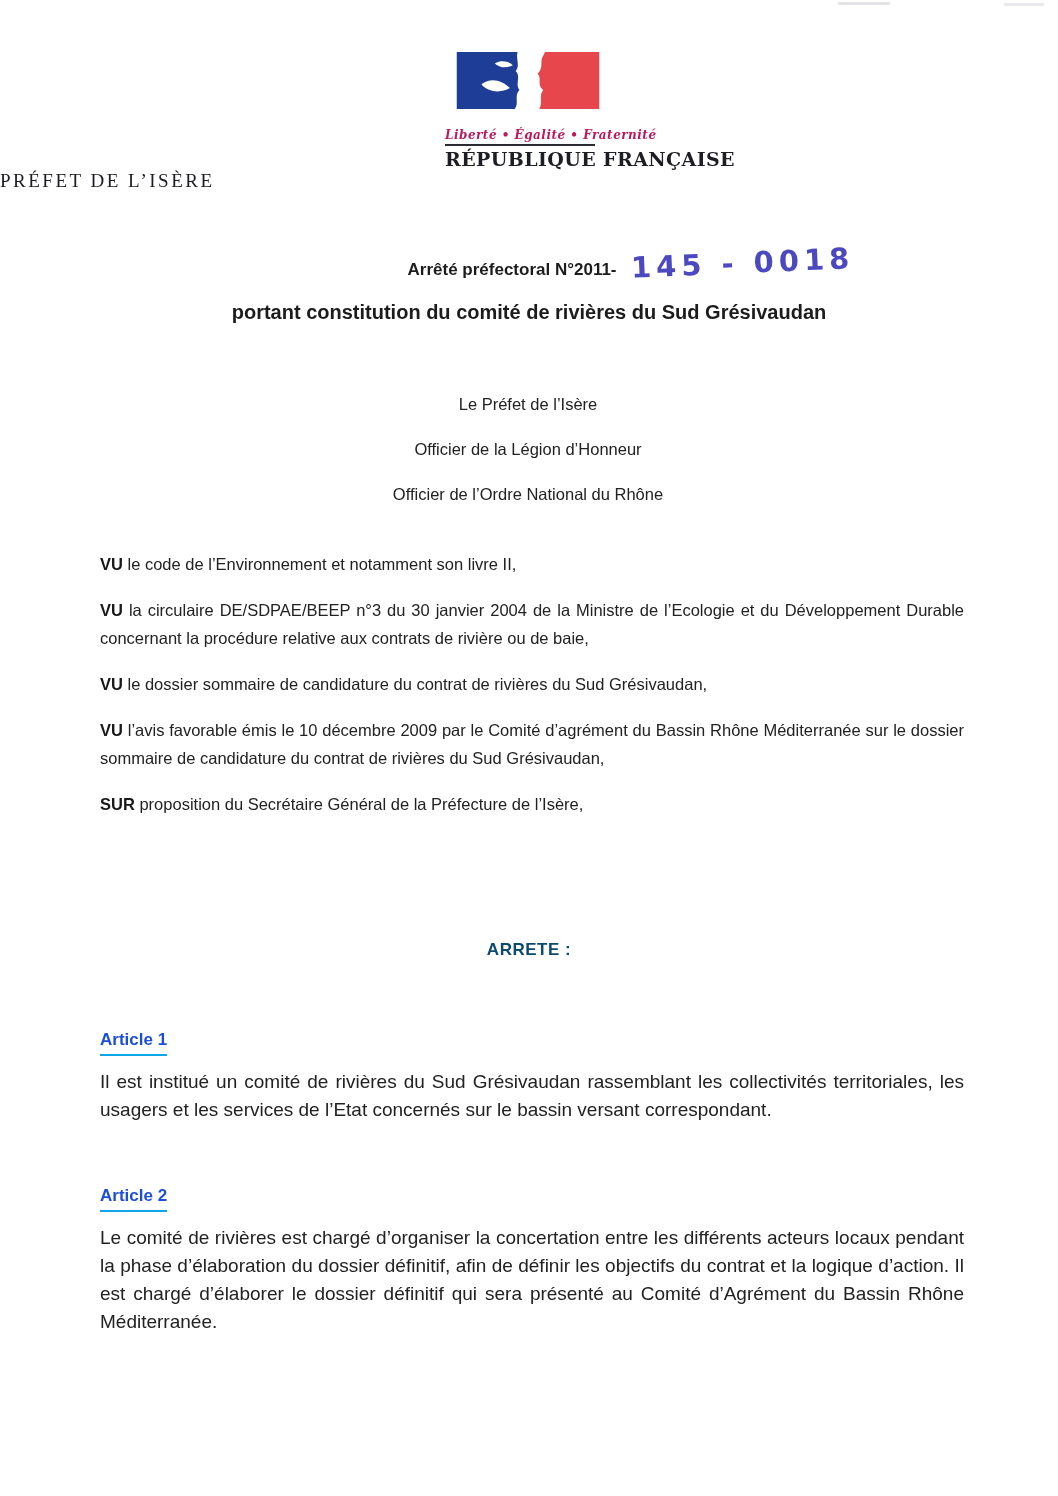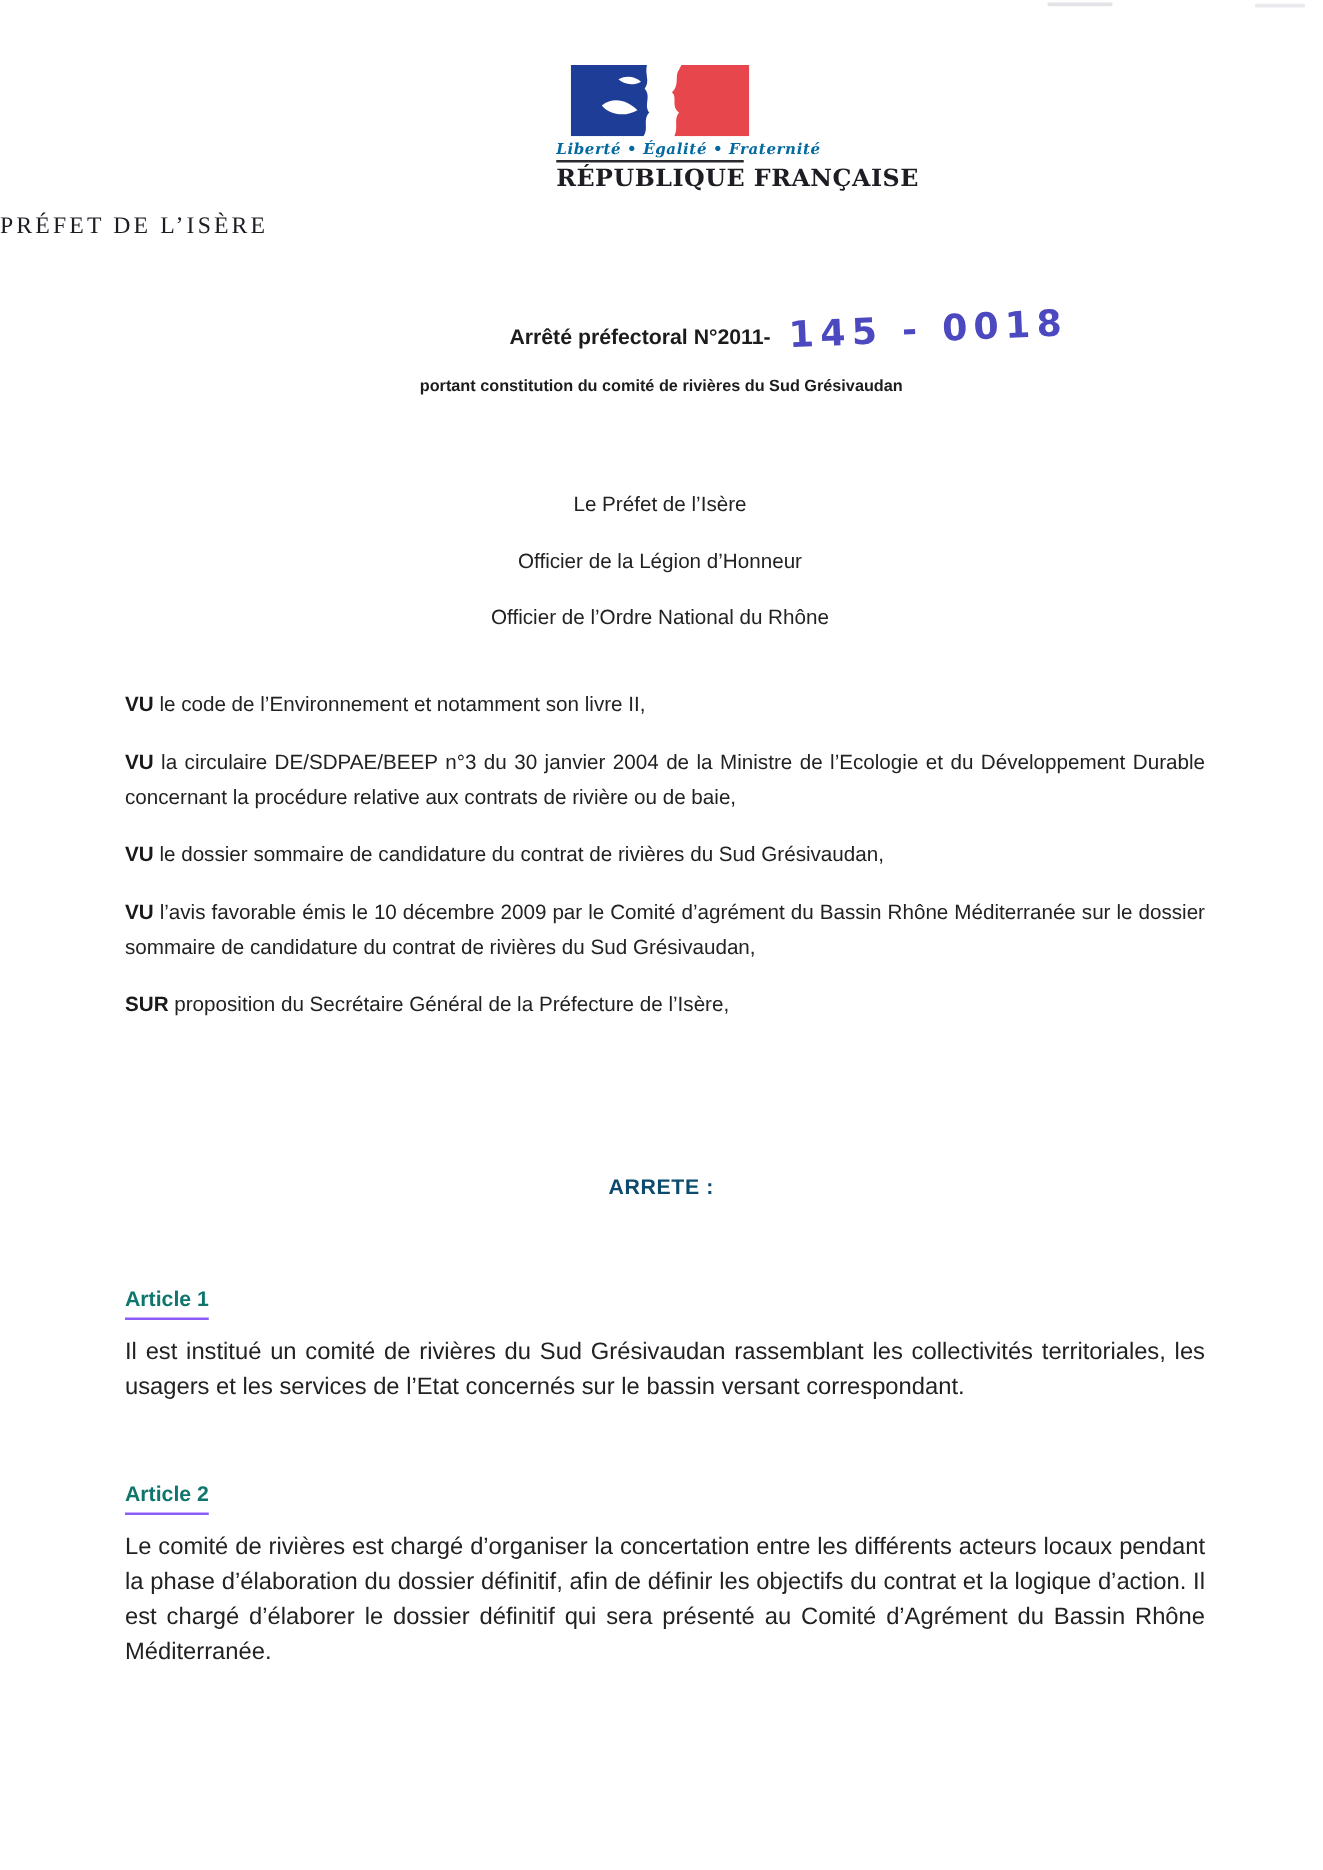--- a/index.html
+++ b/index.html
@@ -28,27 +28,27 @@
     top: 52px; left: 0; right: 0;
     text-align: center;
   }
   .logo-stack {
     display: inline-block;
     width: 168px;
     text-align: left;
   }
   .logo-svg { display: block; margin-left: 8px; }
   .motto {
-    margin-top: 3px;
+    margin-top: 19px;
     font-family: "DejaVu Serif", serif;
     font-style: italic;
     font-weight: bold;
     font-size: 12px;
     letter-spacing: 0.5px;
-    color: #0369a1;
+    color: #be185d;
     white-space: nowrap;
   }
   .motto-rule {
     margin-top: 2px;
     width: 150px;
     height: 2px;
     background: #2a2a31;
   }
   .republique {
     margin-top: 2px;
@@ -90,21 +90,21 @@
     font-size: 29px;
     letter-spacing: 5px;
     color: #4c49c0;
     transform: rotate(-2.5deg) translateY(-2px);
   }
   .decree-subtitle {
     position: absolute;
     top: 301px; left: 0; right: 0;
     text-align: center;
     font-weight: bold;
-    font-size: 13px;
+    font-size: 20px;
     color: #1c1c1c;
   }
 
   
   .salutation {
     position: absolute;
     top: 382px; left: 0; right: 2px;
     text-align: center;
     font-size: 16.5px;
     line-height: 45px;
@@ -139,22 +139,22 @@
   }
 
   
   .article { position: absolute; left: 100px; width: 864px; }
   .article-1 { top: 1028px; }
   .article-2 { top: 1184px; }
   .article-heading {
     display: inline-block;
     font-weight: bold;
     font-size: 17px;
-    color: #0f766e;
-    border-bottom: 2px solid #8b5cf6;
+    color: #1d4ed8;
+    border-bottom: 2px solid #0ea5e9;
     padding-bottom: 2px;
     margin-bottom: 12px;
     line-height: 24px;
   }
   .article-body {
     font-size: 19px;
     line-height: 28px;
     text-align: justify;
     text-align-last: left;
     color: #222;

